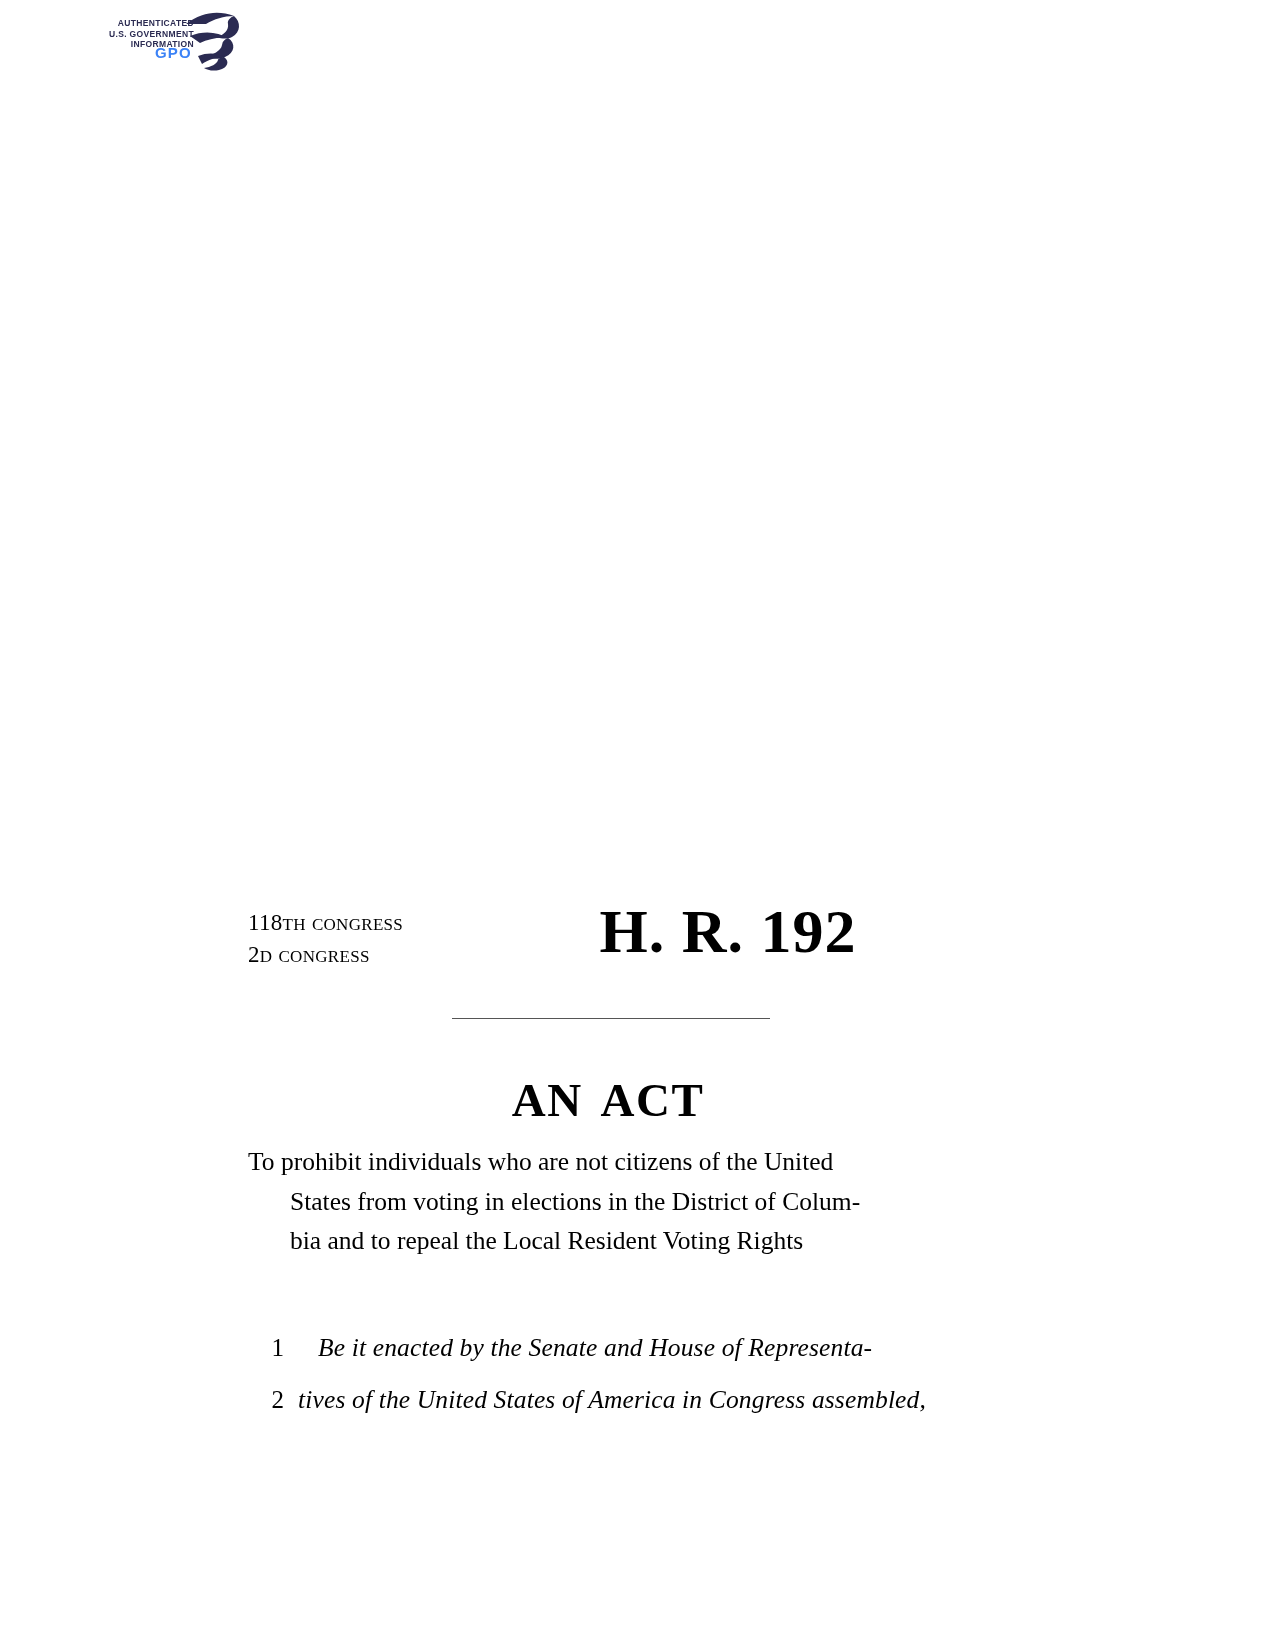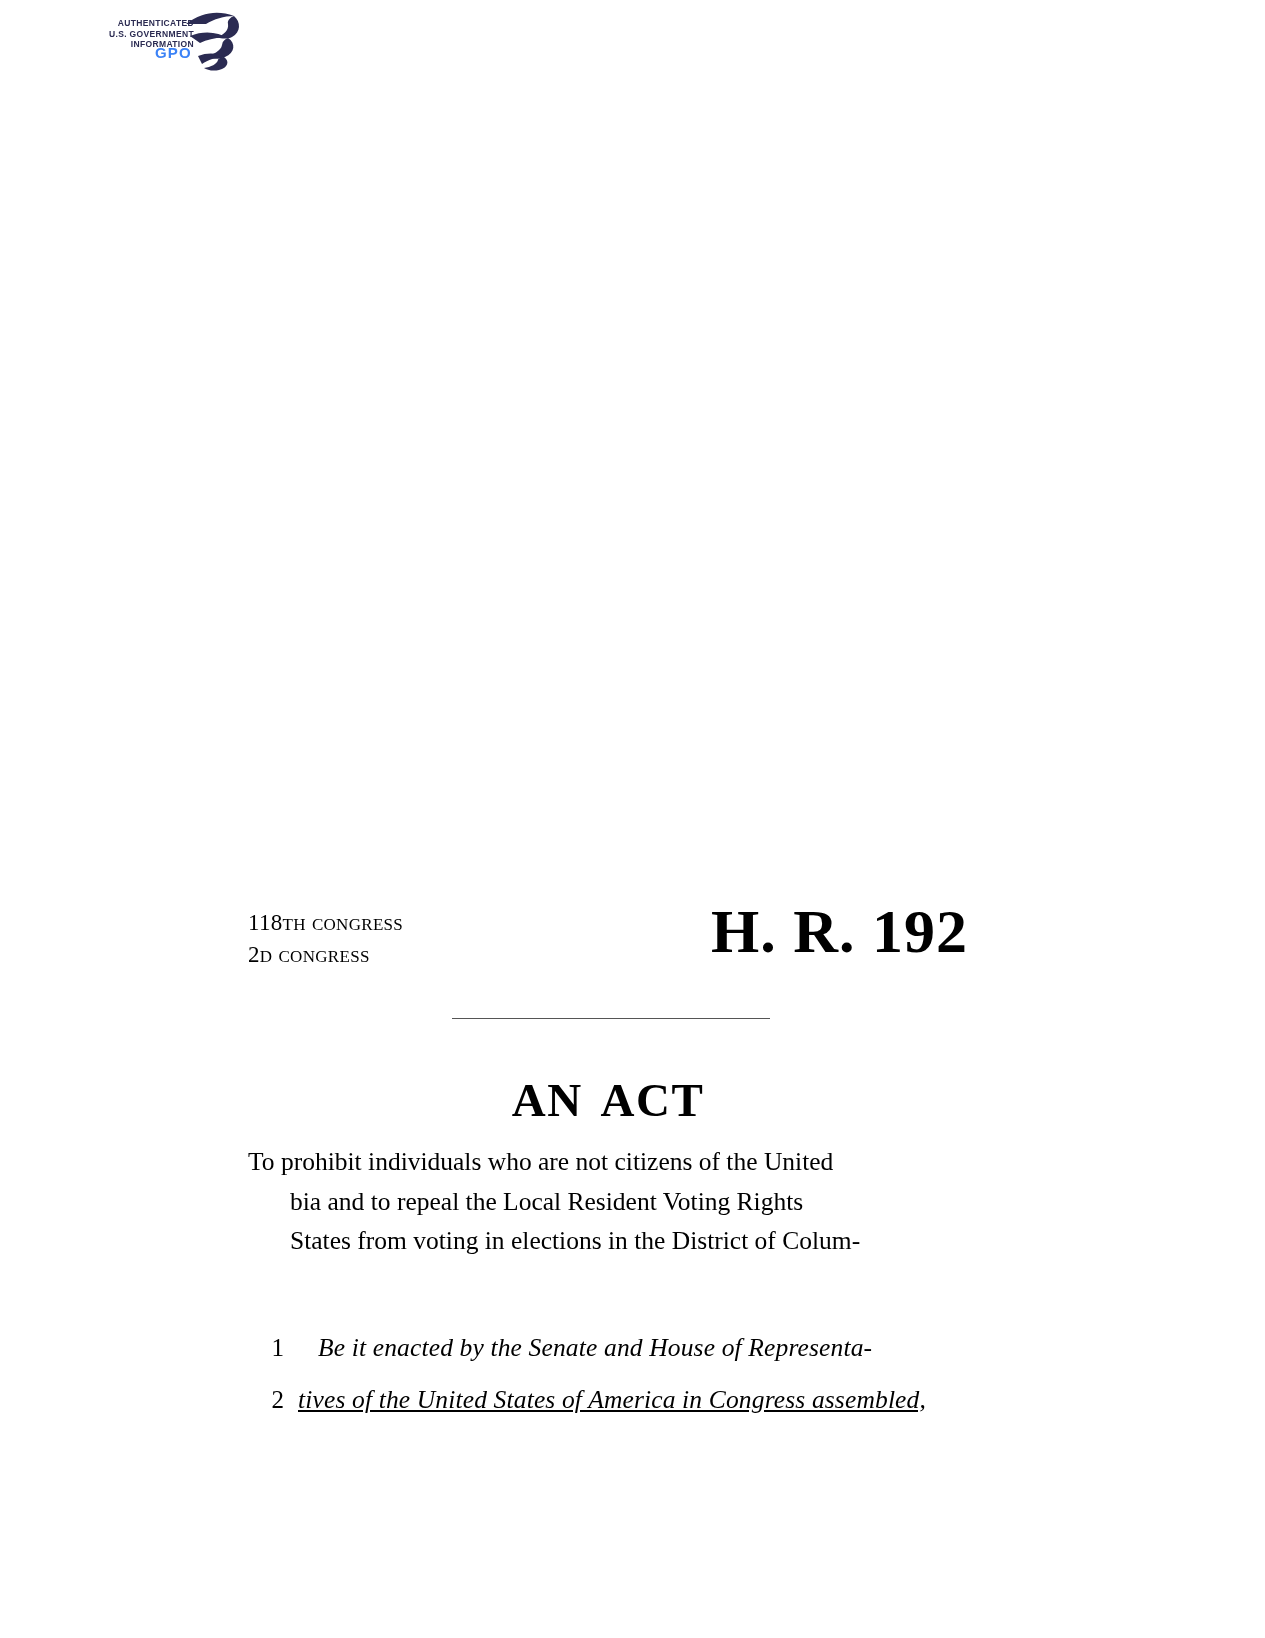--- a/index.html
+++ b/index.html
@@ -90,21 +90,21 @@
     line-height: 30px;
     letter-spacing: 0.3px;
     white-space: nowrap;
   }
   .session-line .sc {
     font-size: 17px;
     letter-spacing: 0.3px;
   }
   .bill-number {
     flex: 1;
-    text-align: right;
+    text-align: center;
     font-size: 62px;
     font-weight: bold;
     letter-spacing: 1px;
     line-height: 66px;
     padding-left: 30px;
     white-space: nowrap;
   }
 
   .divider {
     position: absolute;
@@ -165,21 +165,21 @@
     width: 36px;
     text-align: right;
     font-style: normal;
     font-size: 25px;
     flex: 0 0 36px;
   }
   .line-text {
     padding-left: 34px;
     letter-spacing: 0.15px;
   }
-  .line-text.flush { padding-left: 14px; text-decoration: underline; }
+  .line-text.flush { padding-left: 14px; }
 </style>
 </head>
 <body>
 
 <div class="doc">
 
   <div class="gpo-logo">
     <div class="gpo-text-block">
       <div>AUTHENTICATED</div>
       <div>U.S. GOVERNMENT</div>
@@ -205,22 +205,22 @@
     </div>
     <div class="bill-number">H. R. 192</div>
   </div>
 
   <div class="divider"></div>
 
   <div class="act-title"><span>AN</span><span class="gap"></span><span>ACT</span></div>
 
   <div class="longtitle">
     <p><span class="firstword">To prohibit individuals who are not citizens of the United</span></p>
+    <p><span>States from voting in elections in the District of Colum-</span></p>
     <p><span>bia and to repeal the Local Resident Voting Rights</span></p>
-    <p><span>States from voting in elections in the District of Colum-</span></p>
   </div>
 
   <div class="enacting">
     <div class="line-row">
       <span class="line-num">1</span>
       <span class="line-text">Be it enacted by the Senate and House of Representa-</span>
     </div>
     <div class="line-row">
       <span class="line-num">2</span>
       <span class="line-text flush">tives of the United States of America in Congress assembled,</span>

